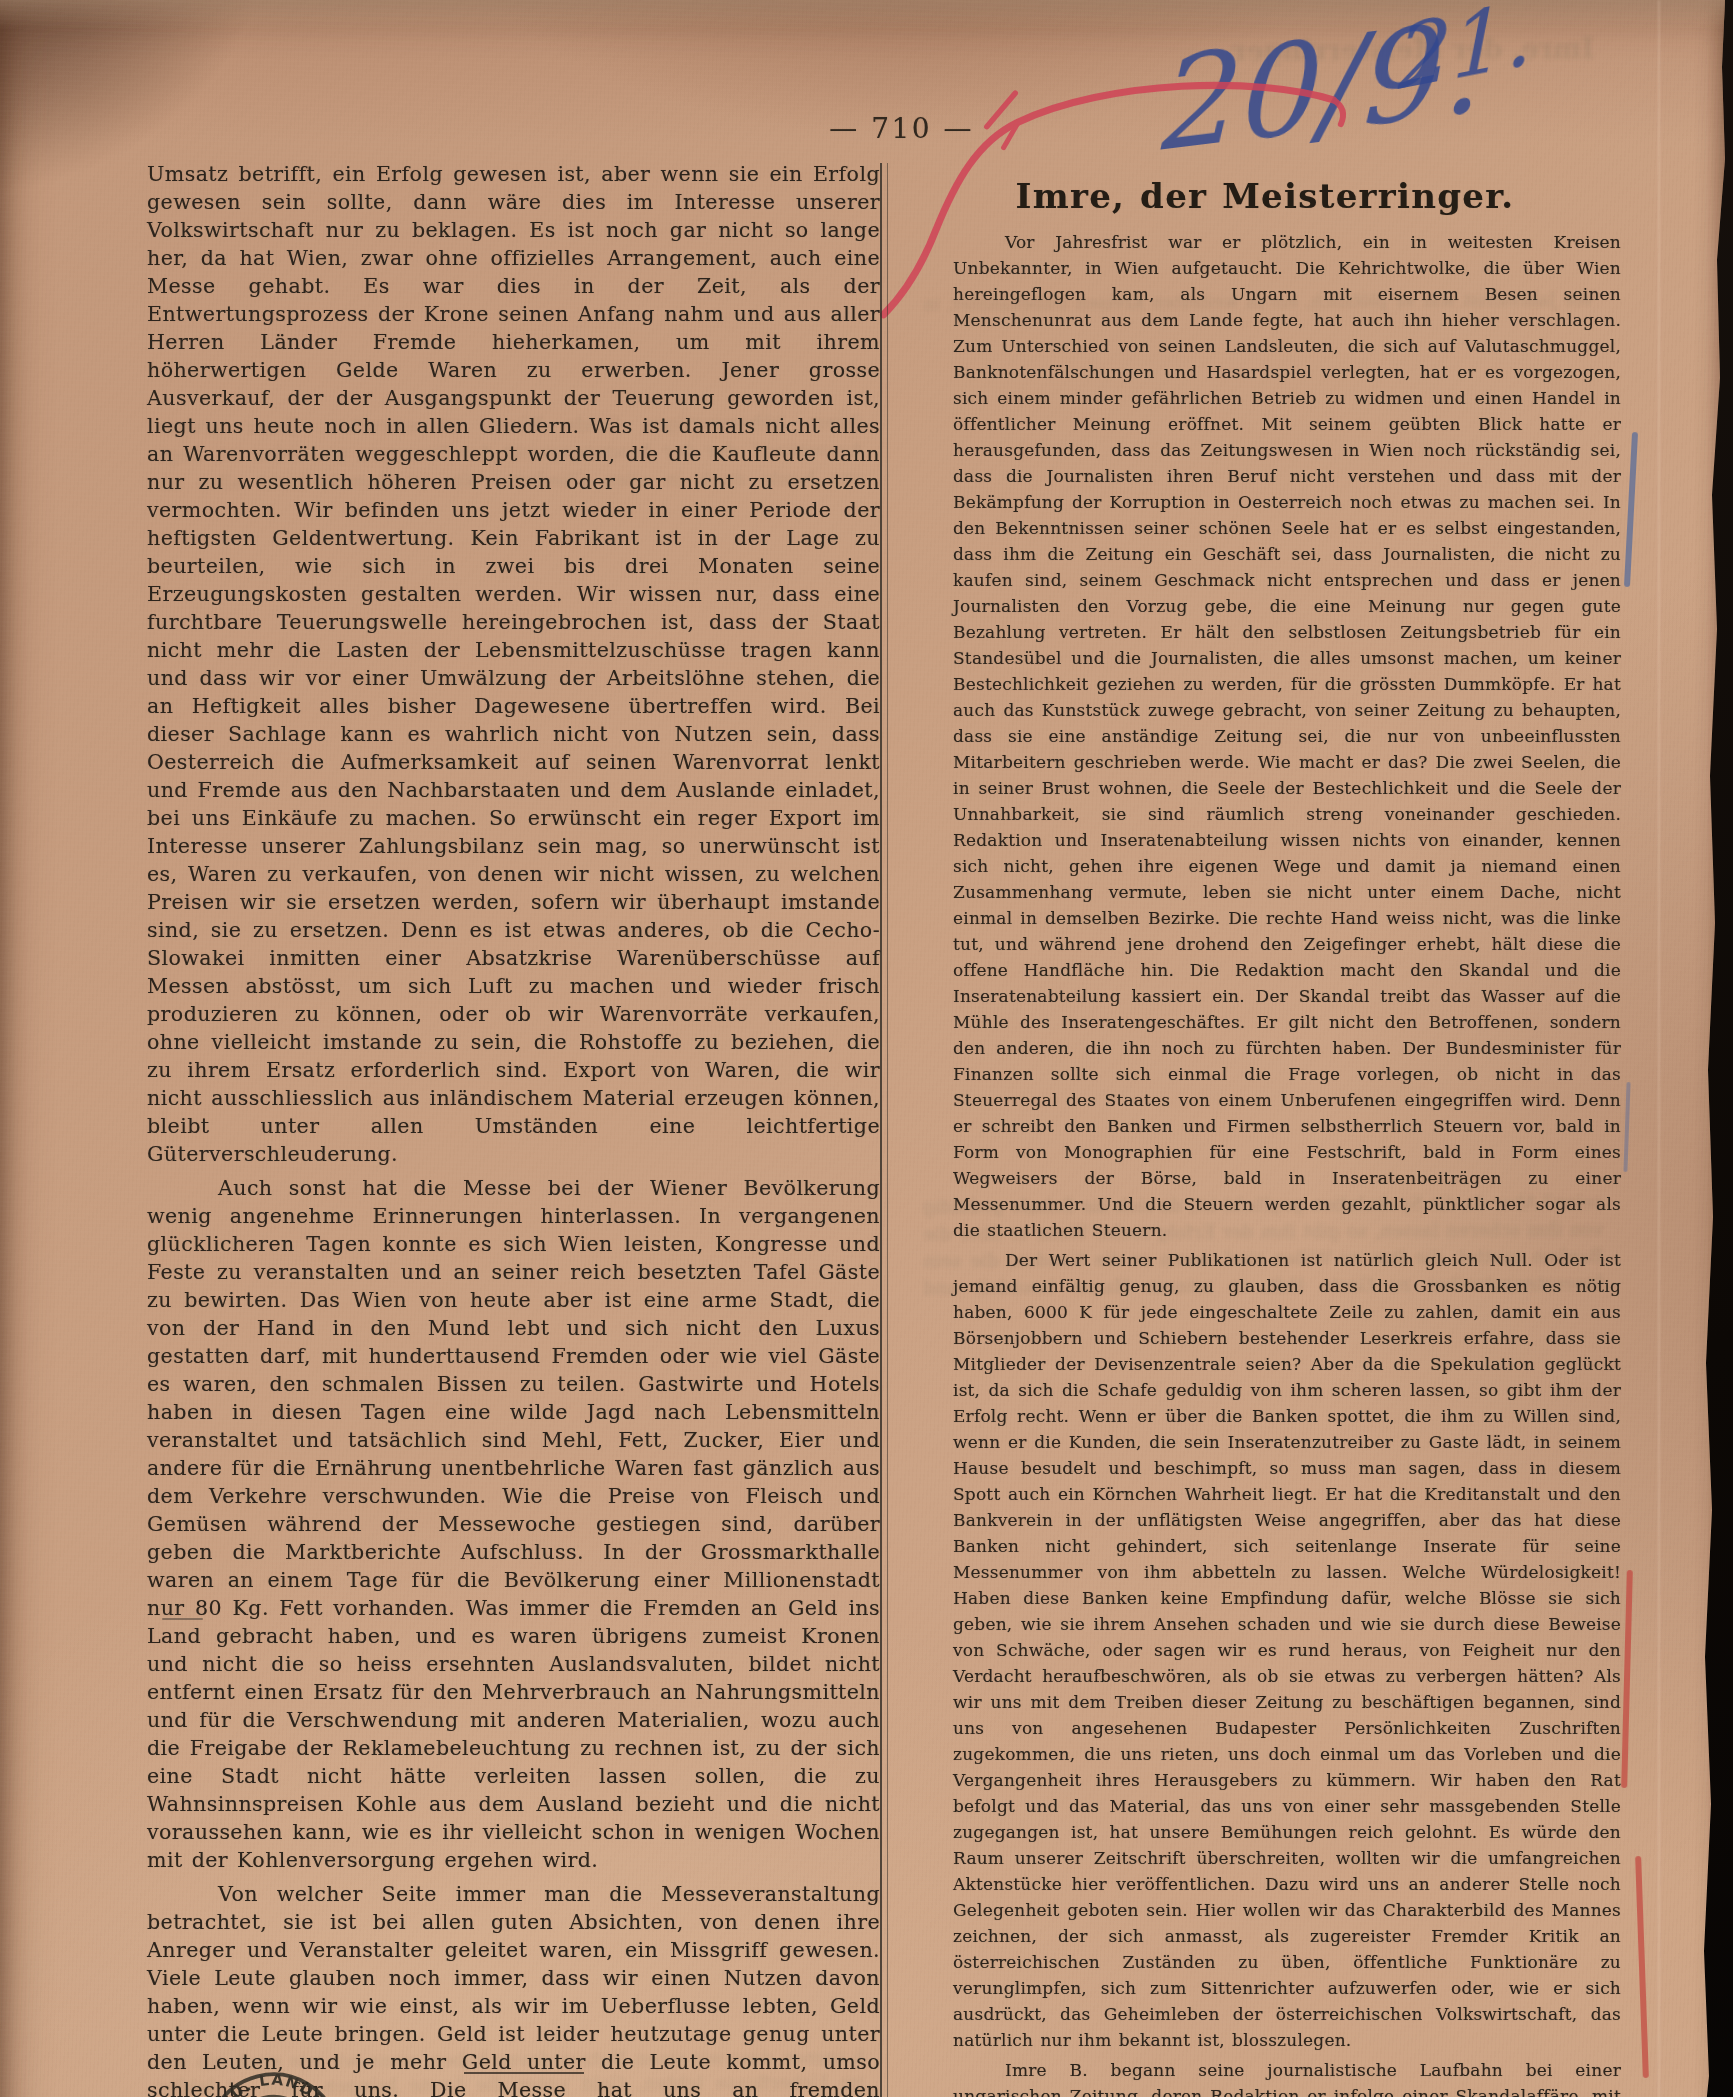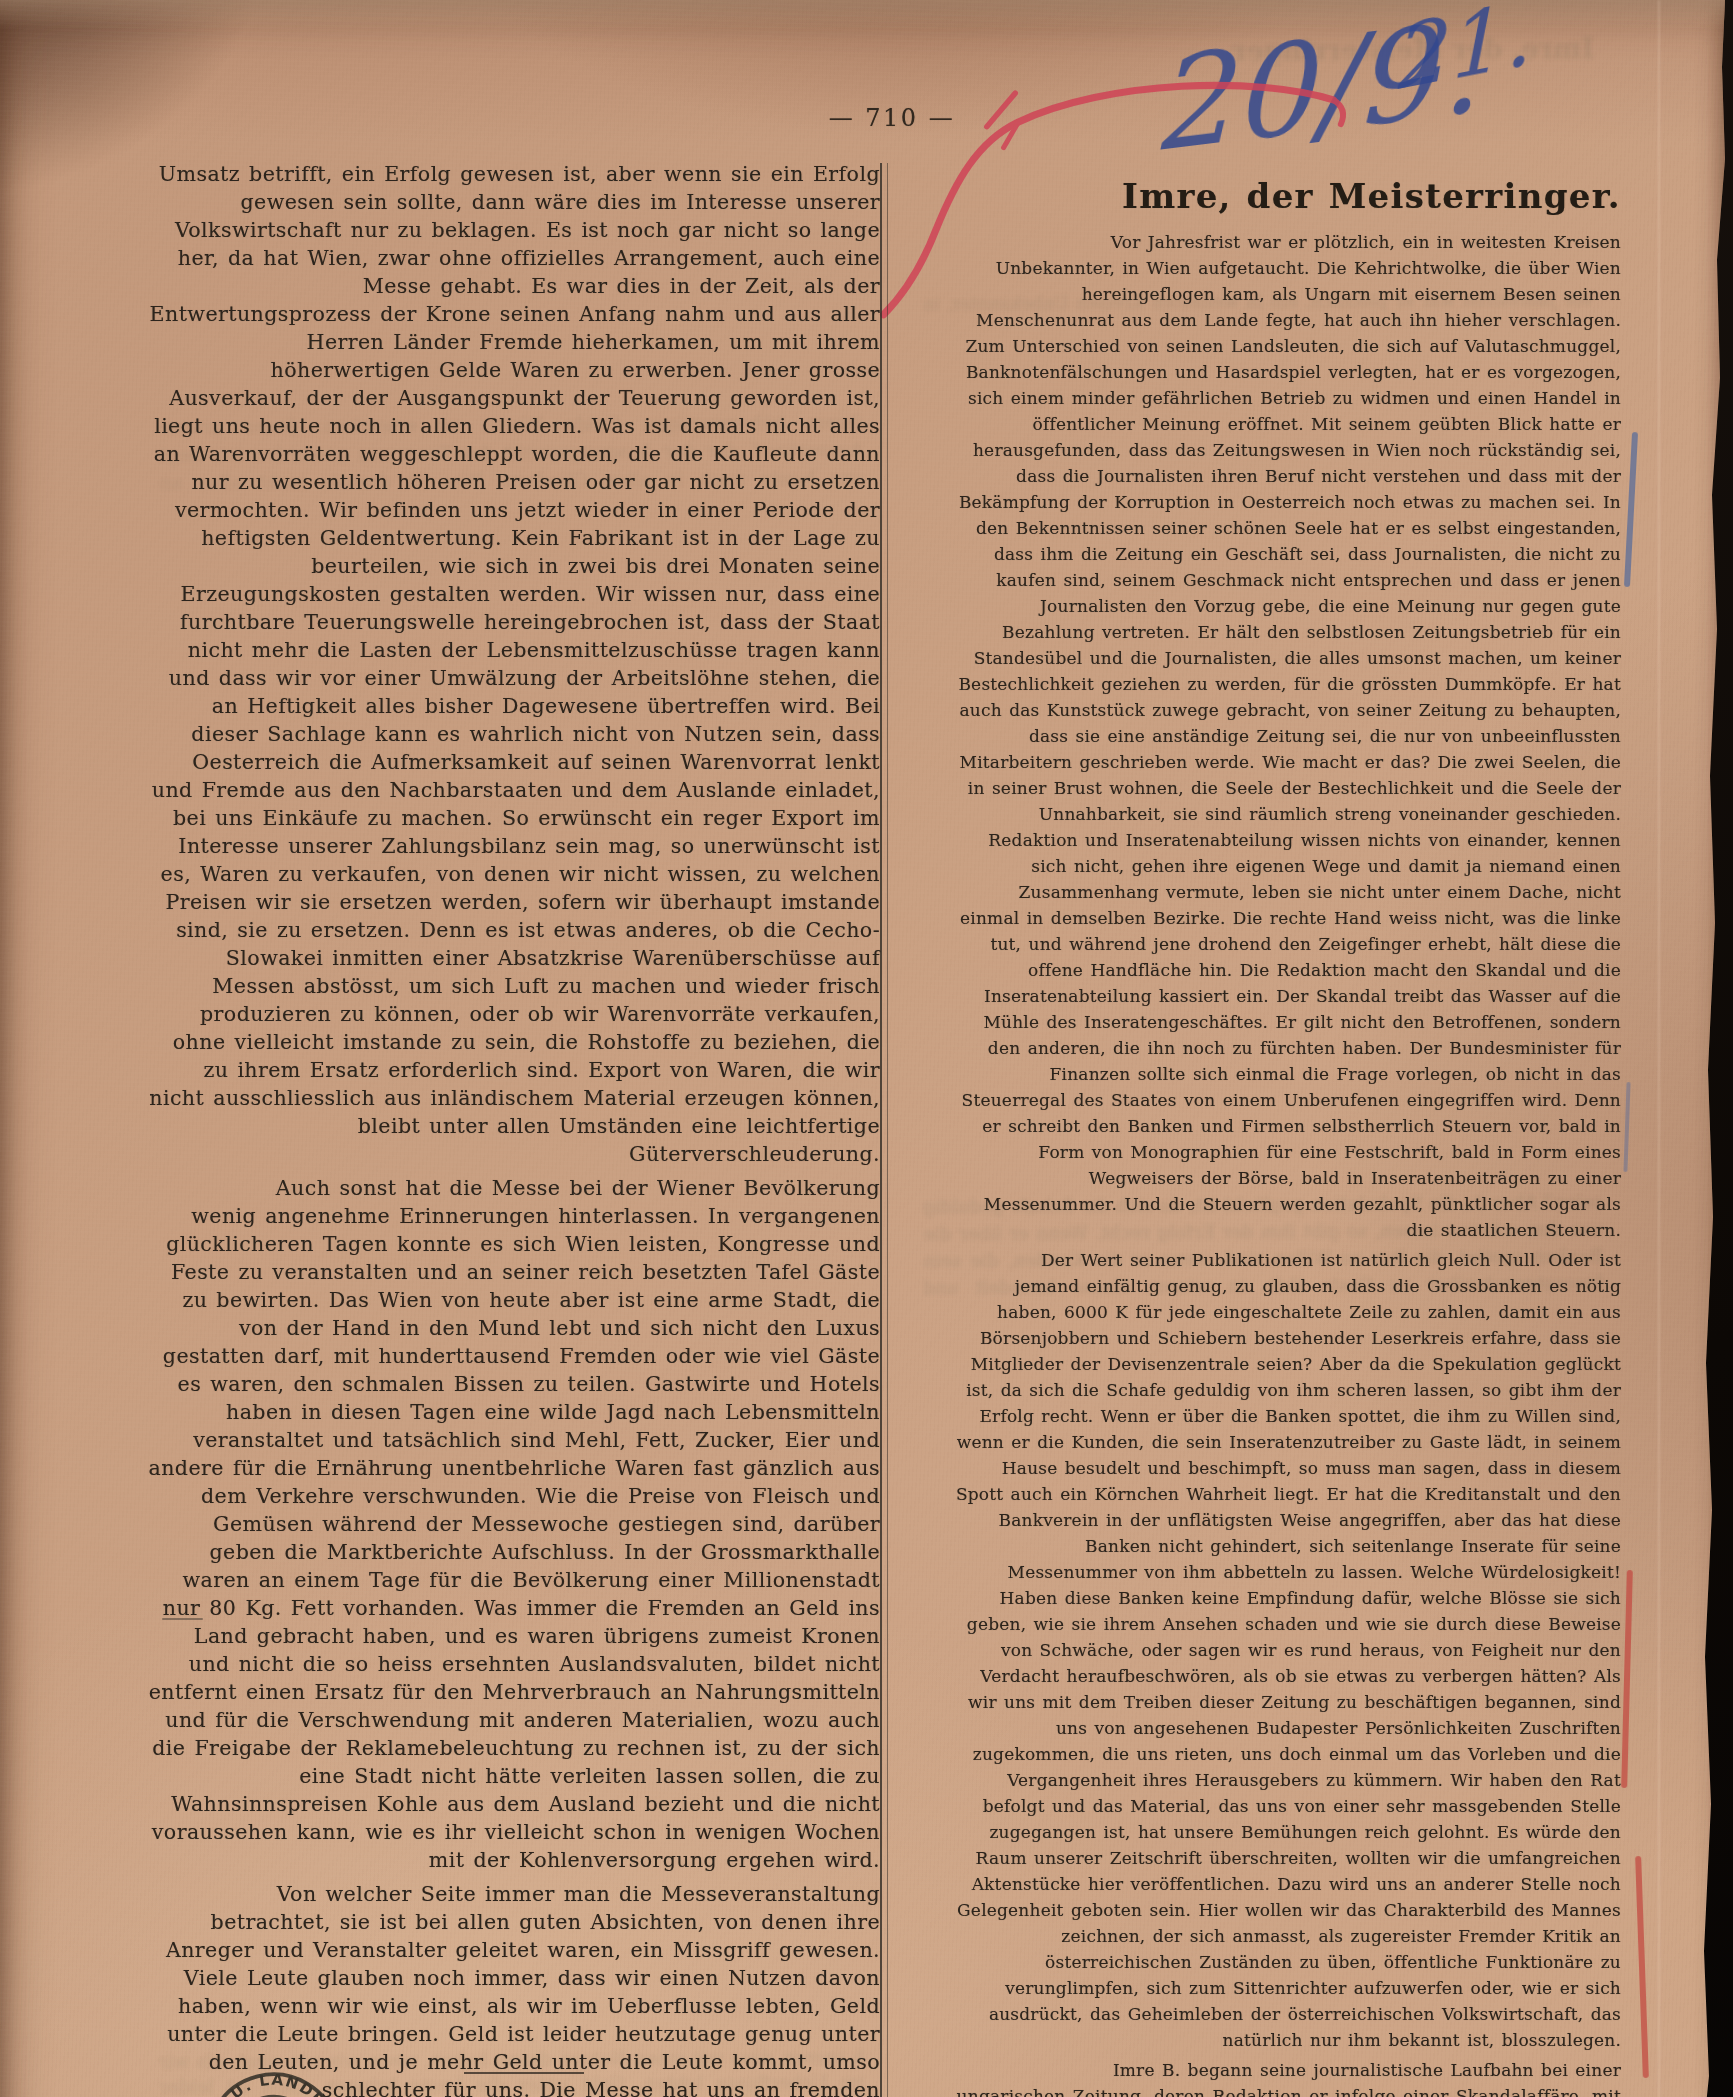--- a/index.html
+++ b/index.html
@@ -41,34 +41,34 @@
   }
   .top-edge-shade {
     position: absolute; left: 0; top: 0; width: 100%; height: 29px;
     background: linear-gradient(to bottom, rgba(226,198,166,.35), rgba(226,198,166,0));
   }
   .crease-line {
     position: absolute; left: 1658px; top: 0; width: 1.7px; height: 2198px;
     background: rgba(255,238,216,.22); filter: blur(0.8px);
   }
   .page-number {
-    position: absolute; left: 810px; top: 104px; width: 164px;
-    text-align: center; font-size: 24px; letter-spacing: 2.5px;
+    position: absolute; left: 810px; top: 112px; width: 164px;
+    text-align: right; font-size: 28px; letter-spacing: 2.5px;
     color: #31281f; text-shadow: 0 0 0.8px rgba(49,40,31,.45);
   }
   .handwriting {
     position: absolute; color: #33488e; font-style: italic;
     filter: blur(0.5px); opacity: .85; white-space: nowrap;
     font-family: "DejaVu Serif", serif;
   }
   .hw-date { left: 1162px; top: 11.7px; font-size: 126px; transform: rotate(-7deg) skewX(-10deg); }
   .hw-year { left: 1397px; top: -4.2px; font-size: 86px; transform: rotate(-11deg) skewX(-12deg); }
   .mark-svg { position: absolute; left: 0; top: 0; pointer-events: none; filter: blur(0.4px); }
   .column { position: absolute; text-align: justify; color: #2c241c; }
-  .column p { margin: 0 0 5.9px 0; text-shadow: 0 0 0.8px rgba(44,36,28,.35); text-align: right; }
+  .column p { margin: 0 0 5.9px 0; text-shadow: 0 0 0.8px rgba(44,36,28,.35); }
   .left-col {
     left: 147px; top: 160px; width: 733px;
     font-size: 20.6px; line-height: 28px; letter-spacing: 0.4px; word-spacing: 2.1px;
   }
   .left-col p.indent { text-indent: 71px; }
   .right-col {
     left: 909px; top: 176px; width: 712px;
     font-size: 17px; line-height: 26px; letter-spacing: 0.2px; word-spacing: 1.7px;
   }
   .right-col p { text-indent: 52px; margin-bottom: 4.2px; margin-left: 44px; }

